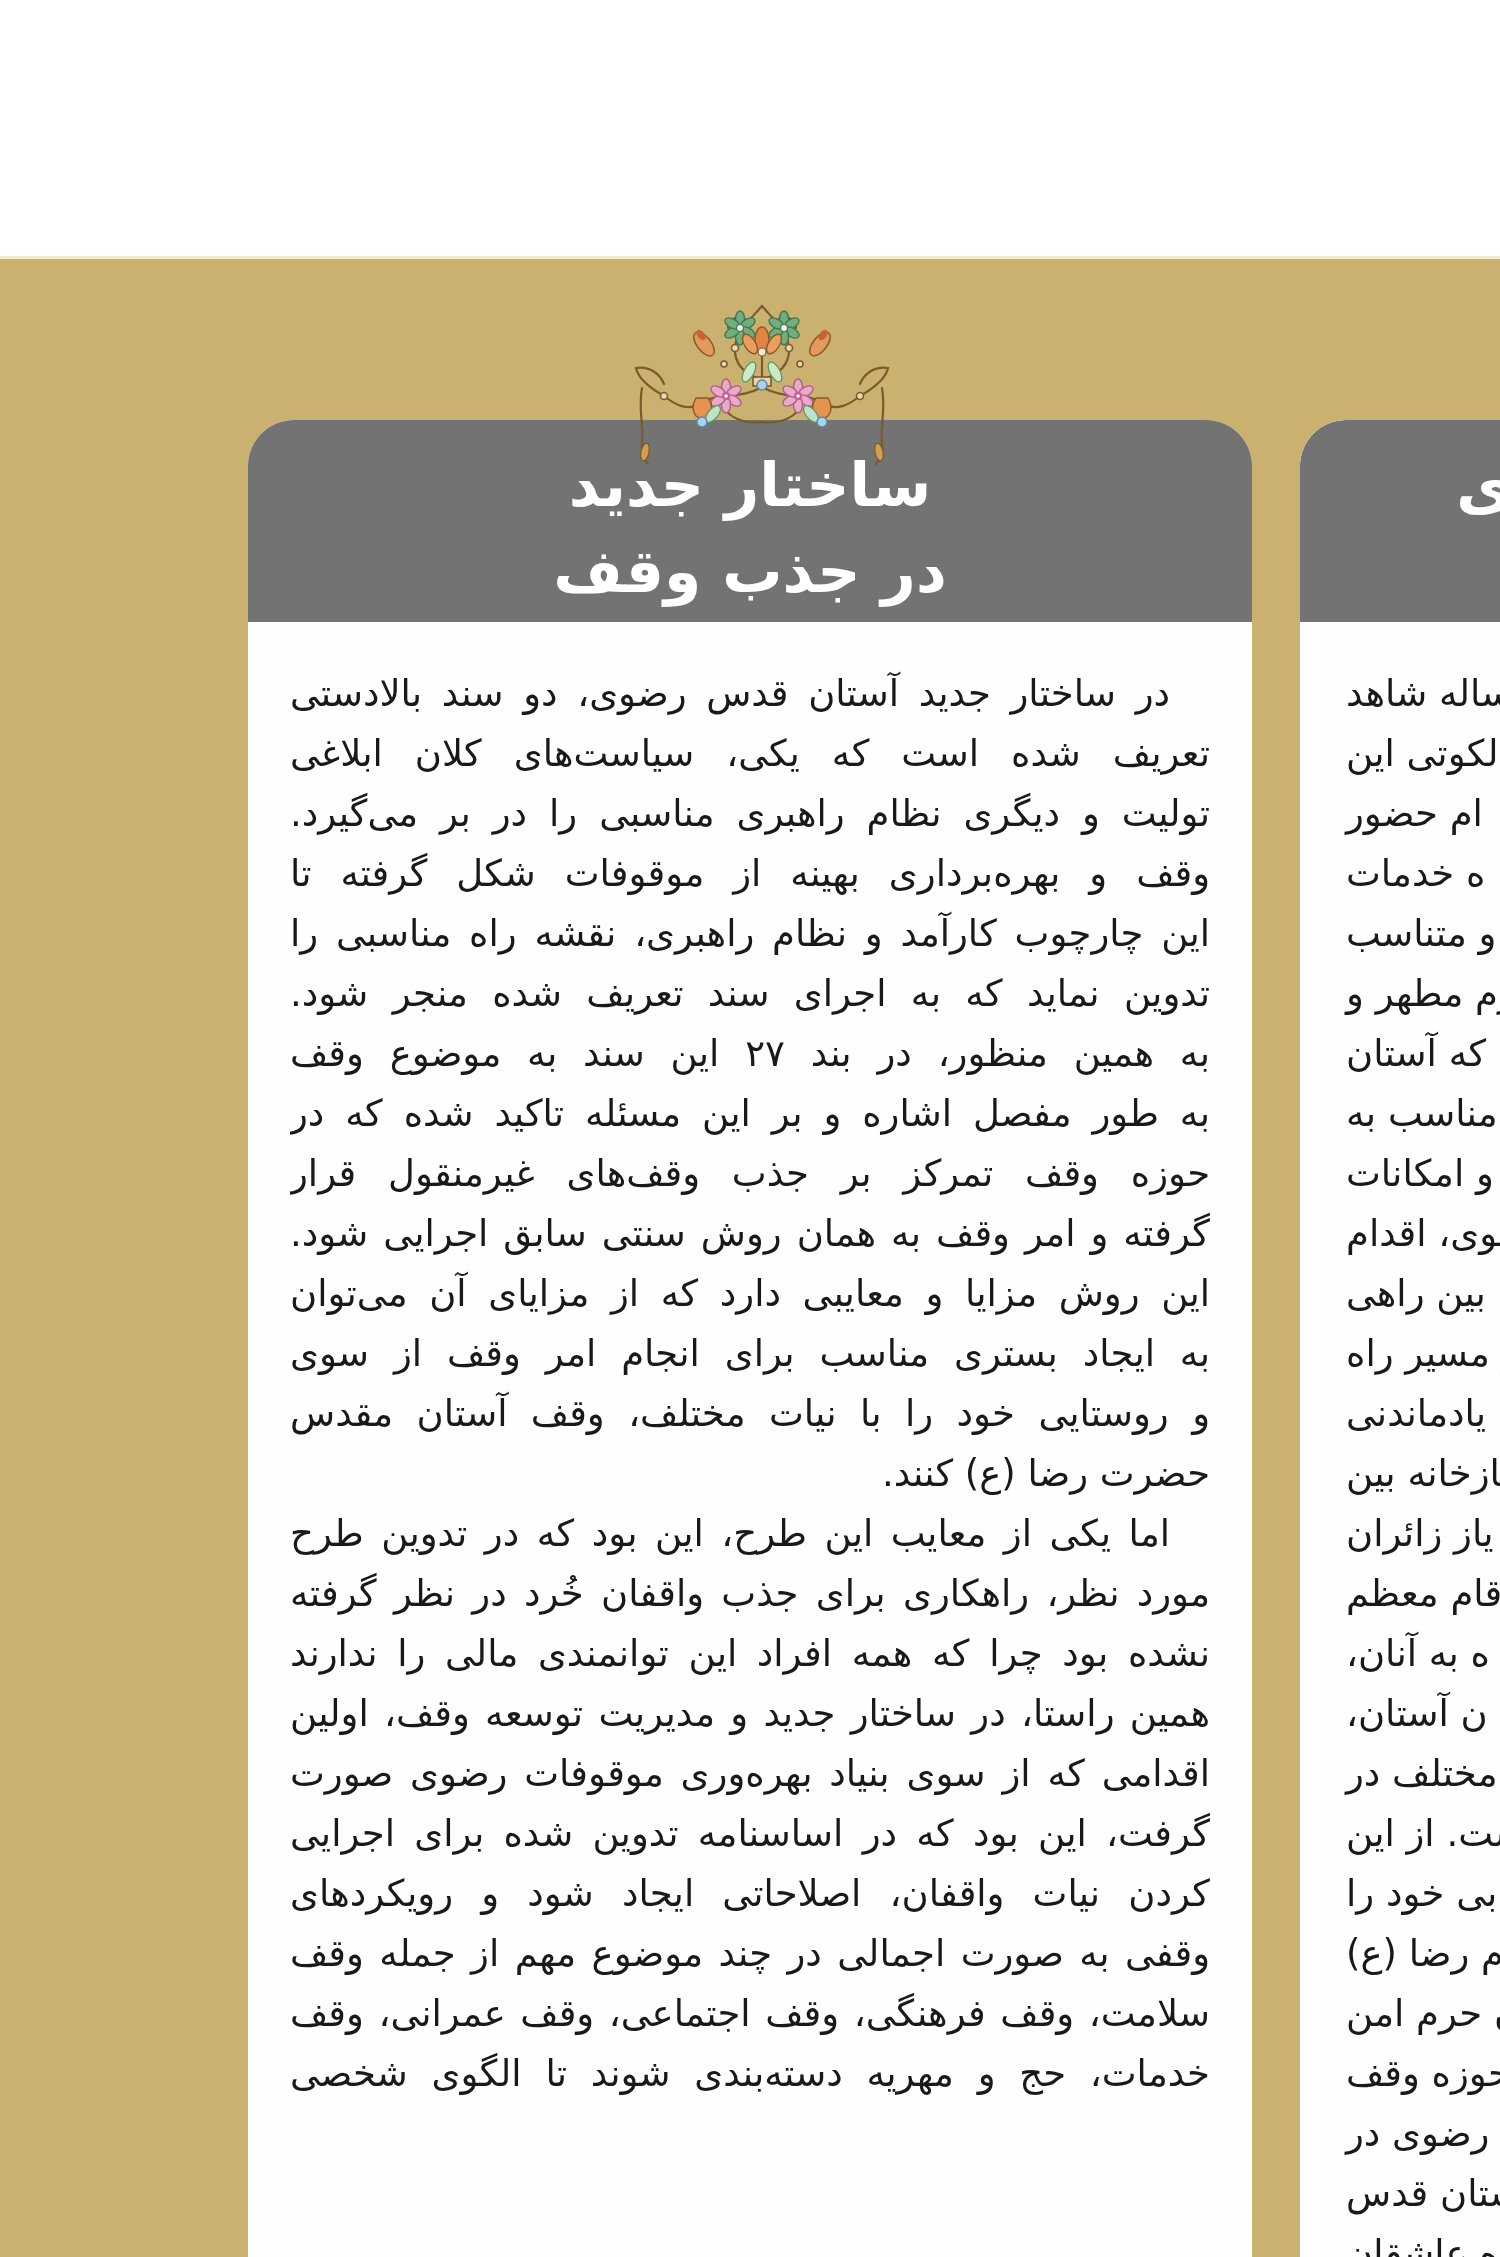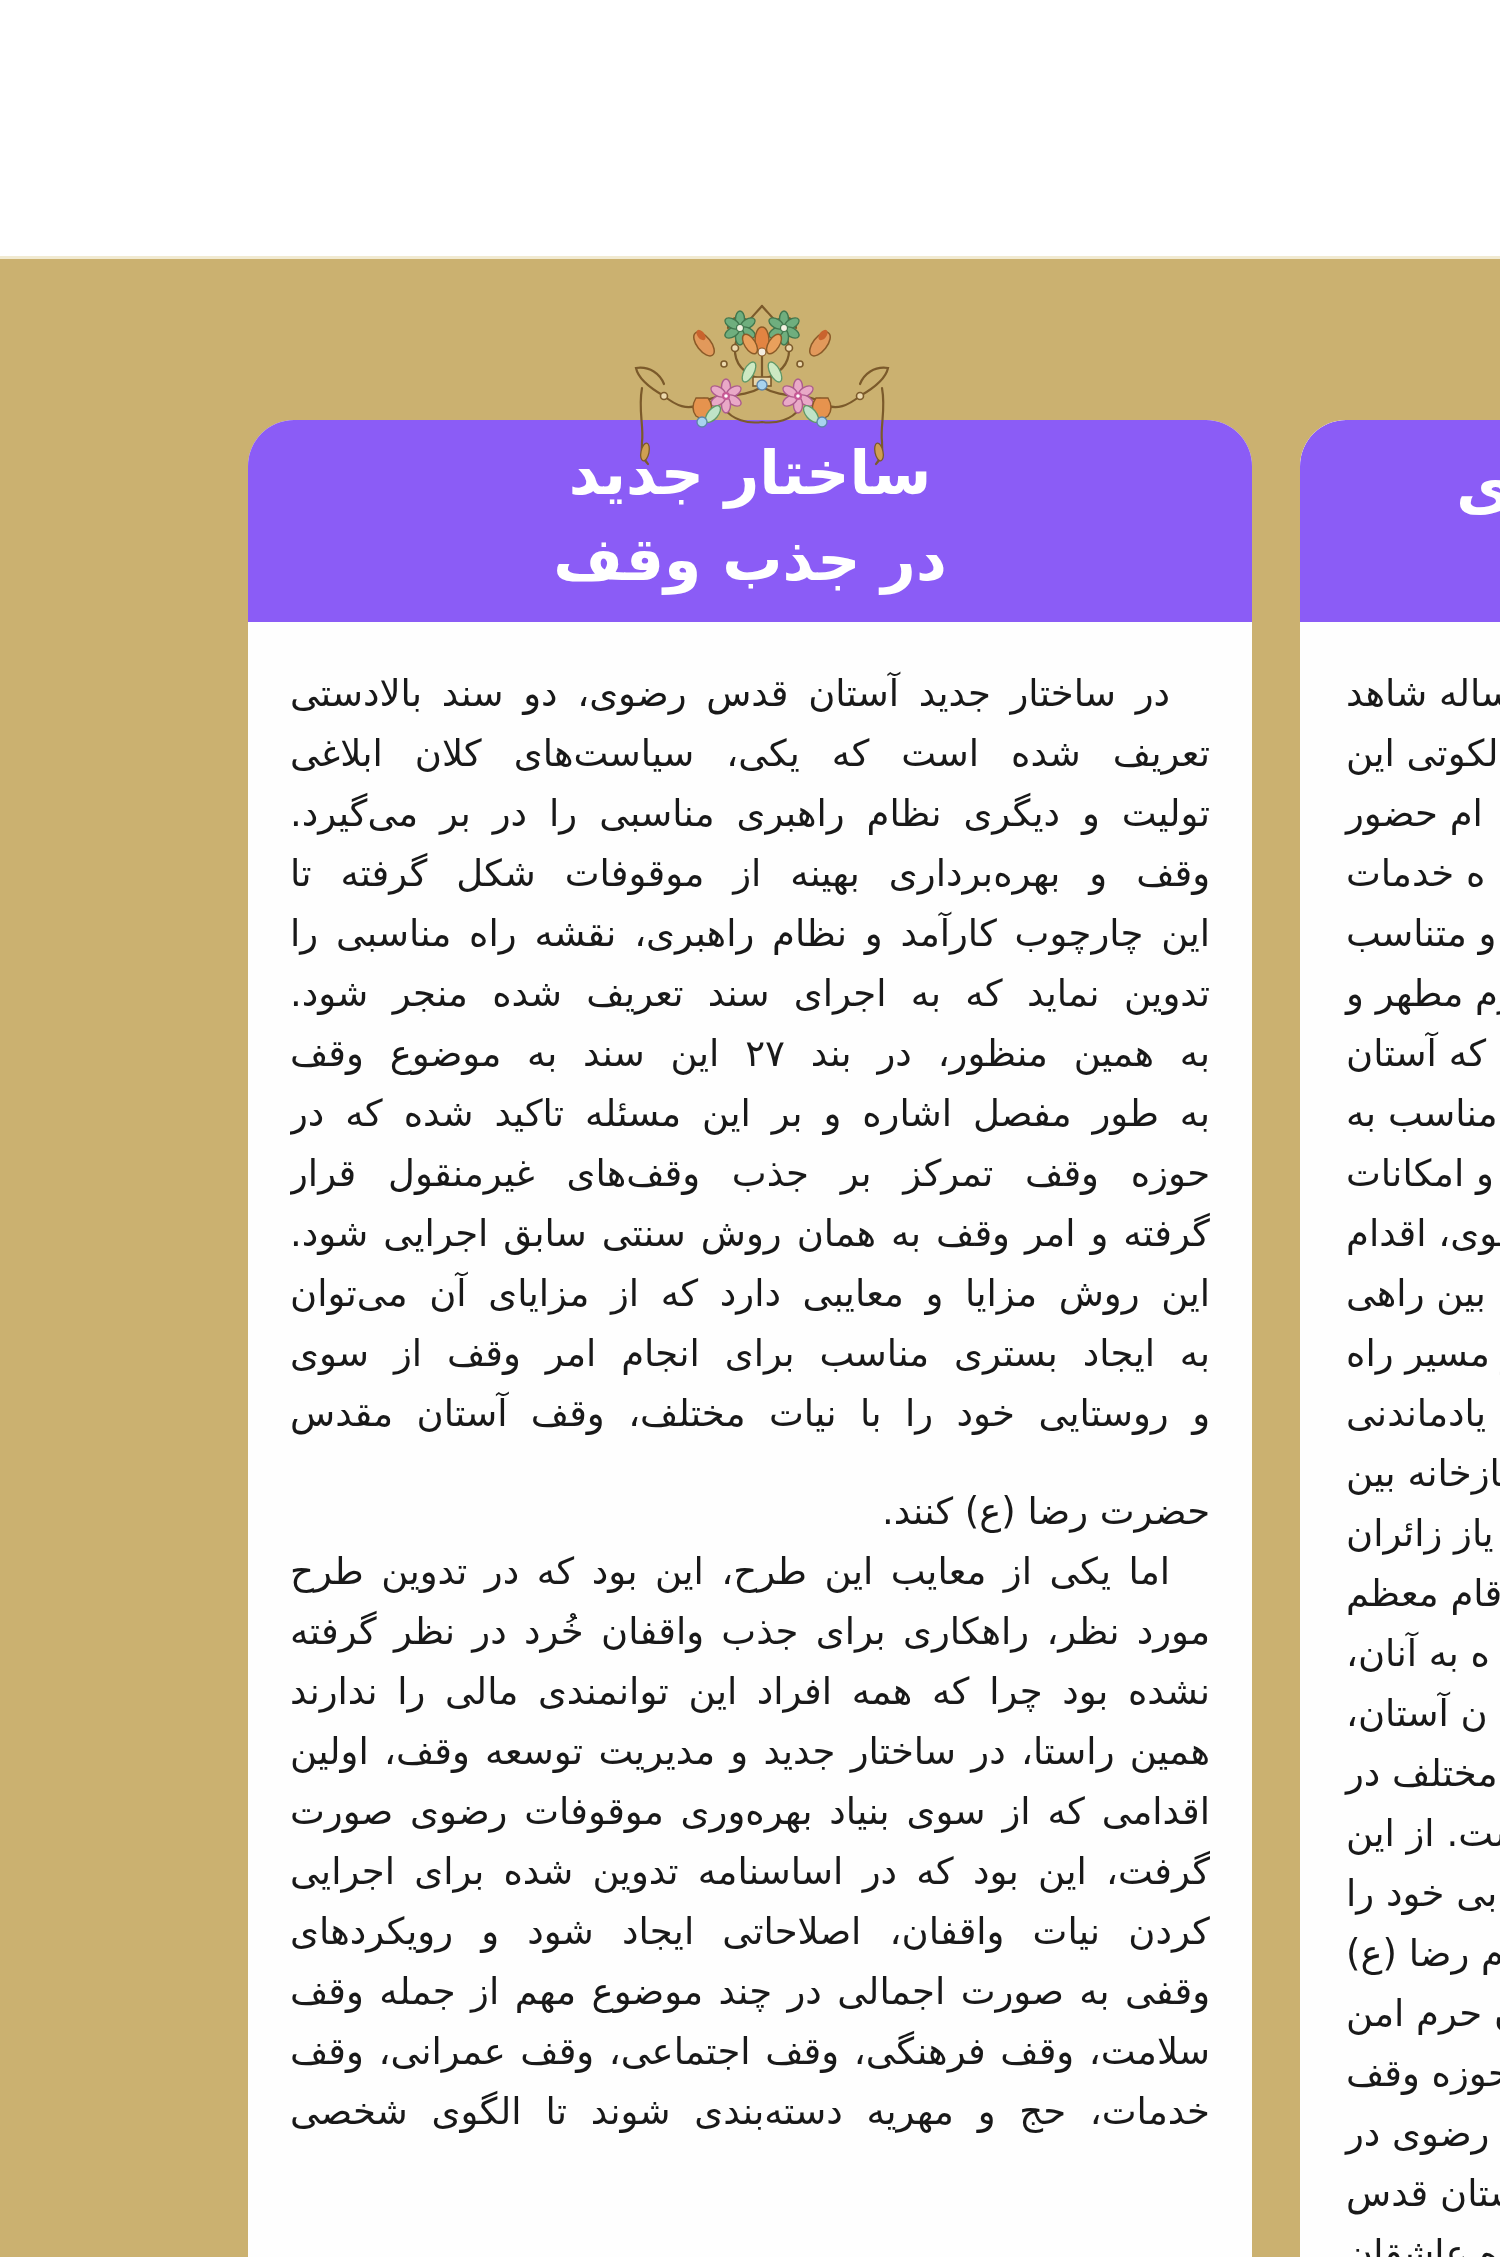--- a/index.html
+++ b/index.html
@@ -22,23 +22,23 @@
   }
   .card {
     position: absolute; top: 420px;
     background: #fefefe;
     overflow: hidden;
   }
   .main-card { left: 248px; width: 1004px; height: 1837px; border-radius: 46px 46px 0 0; }
   .side-card { left: 1300px; width: 262px; height: 1837px; border-radius: 46px 0 0 0; }
   .card-header {
     height: 202px; box-sizing: border-box;
-    background: #8b5cf6;
+    background: #737373;
     color: #ffffff; text-align: center;
-    padding-top: 10px;
+    padding-top: 22px;
   }
   .side-card .card-header { border-radius: 46px 0 0 0; position: relative; }
   .title-line {
     direction: rtl;
     font-size: 60px; font-weight: bold;
     line-height: 86px;
     letter-spacing: -1px;
   }
   .side-title-frag {
     position: absolute; left: 156px; top: 30px;
@@ -49,21 +49,21 @@
     padding: 42px 42px 0 42px;
     color: #191919;
     font-size: 37px;
   }
   .line {
     height: 60px; line-height: 60px;
     overflow: hidden;
     text-align: justify; text-align-last: justify;
   }
   .line.indent { text-indent: 40px; }
-  .line.para-end { text-align: center; text-align-last: right; margin-top: 38px; }
+  .line.para-end { text-align: center; text-align-last: right; }
   .side-body {
     direction: rtl;
     padding: 42px 0 0 46px;
     color: #191919;
     font-size: 37px;
   }
   .side-line {
     height: 60px; line-height: 60px;
     white-space: nowrap;
     text-align: left;

